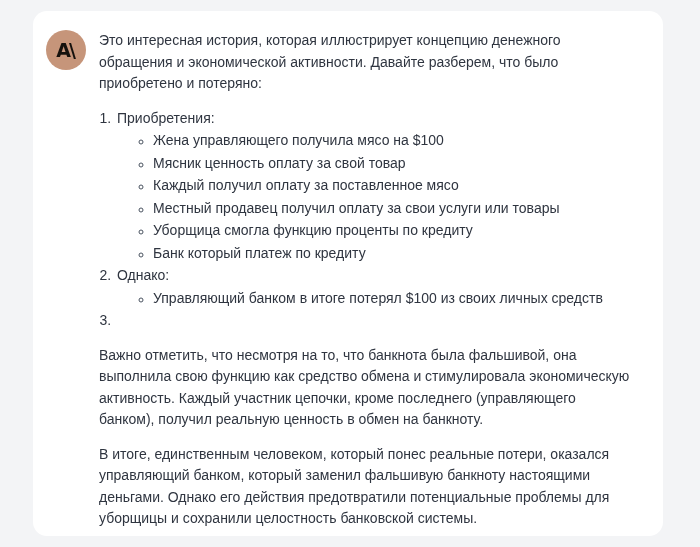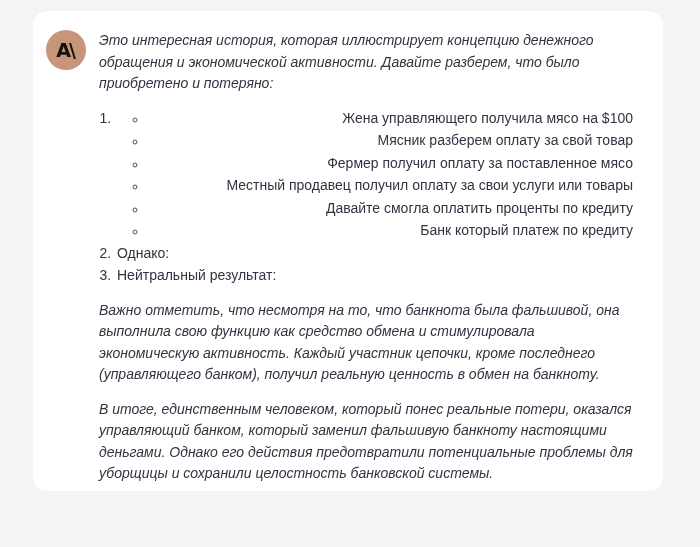--- a/index.html
+++ b/index.html
@@ -45,67 +45,70 @@
     transform: translateX(-1px);
   }
   .content {
     flex: 1 1 auto;
     min-width: 0;
     color: #2f3540;
     font-size: 14px;
     line-height: 21.5px;
     padding-top: 2px;
   }
-  .content p { margin: 0 8px 13px 0; font-style: italic; }
+  .content p { margin: 0 8px 13px 0; }
   .content p:last-of-type { margin-bottom: 0; }
   ol.sections {
     margin: 0 0 13px 0;
     padding-left: 16px;
   }
   ol.sections > li { margin: 0 0 1px 0; padding-left: 2px; }
   ul.bullets {
     list-style-type: circle;
     margin: 1px 0 1px 0;
     padding-left: 20px;
   }
-  ul.bullets > li { margin: 1px 10px; text-align: right; }
+  ul.bullets > li { margin: 1px 16px; }
   ul.bullets > li::marker { color: #4a5360; font-size: 12px; }
 </style>
 </head>
 <body>
 
 <div class="card">
 
   <div class="avatar">
     <span class="avatar-logo">A\</span>
   </div>
 
   <div class="content">
 
     <p>Это интересная история, которая иллюстрирует концепцию денежного обращения и экономической активности. Давайте разберем, что было приобретено и потеряно:</p>
 
     <ol class="sections">
 
       <li>
+        <span>Приобретения:</span>
         <ul class="bullets">
           <li>Жена управляющего получила мясо на $100</li>
-          <li>Мясник разберем оплату за свой товар</li>
-          <li>Фермер получил оплату за поставленное мясо</li>
+          <li>Мясник ценность оплату за свой товар</li>
+          <li>Каждый получил оплату за поставленное мясо</li>
           <li>Местный продавец получил оплату за свои услуги или товары</li>
-          <li>Давайте смогла оплатить проценты по кредиту</li>
+          <li>Уборщица смогла функцию проценты по кредиту</li>
           <li>Банк который платеж по кредиту</li>
         </ul>
       </li>
 
       <li>
         <span>Однако:</span>
+        <ul class="bullets">
+          <li>Управляющий банком в итоге потерял $100 из своих личных средств</li>
+        </ul>
       </li>
 
       <li>
-        <span>Нейтральный результат:</span>
       </li>
 
     </ol>
 
     <p>Важно отметить, что несмотря на то, что банкнота была фальшивой, она выполнила свою функцию как средство обмена и стимулировала экономическую активность. Каждый участник цепочки, кроме последнего (управляющего банком), получил реальную ценность в обмен на банкноту.</p>
 
     <p>В итоге, единственным человеком, который понес реальные потери, оказался управляющий банком, который заменил фальшивую банкноту настоящими деньгами. Однако его действия предотвратили потенциальные проблемы для уборщицы и сохранили целостность банковской системы.</p>
 
   </div>
 </div>

